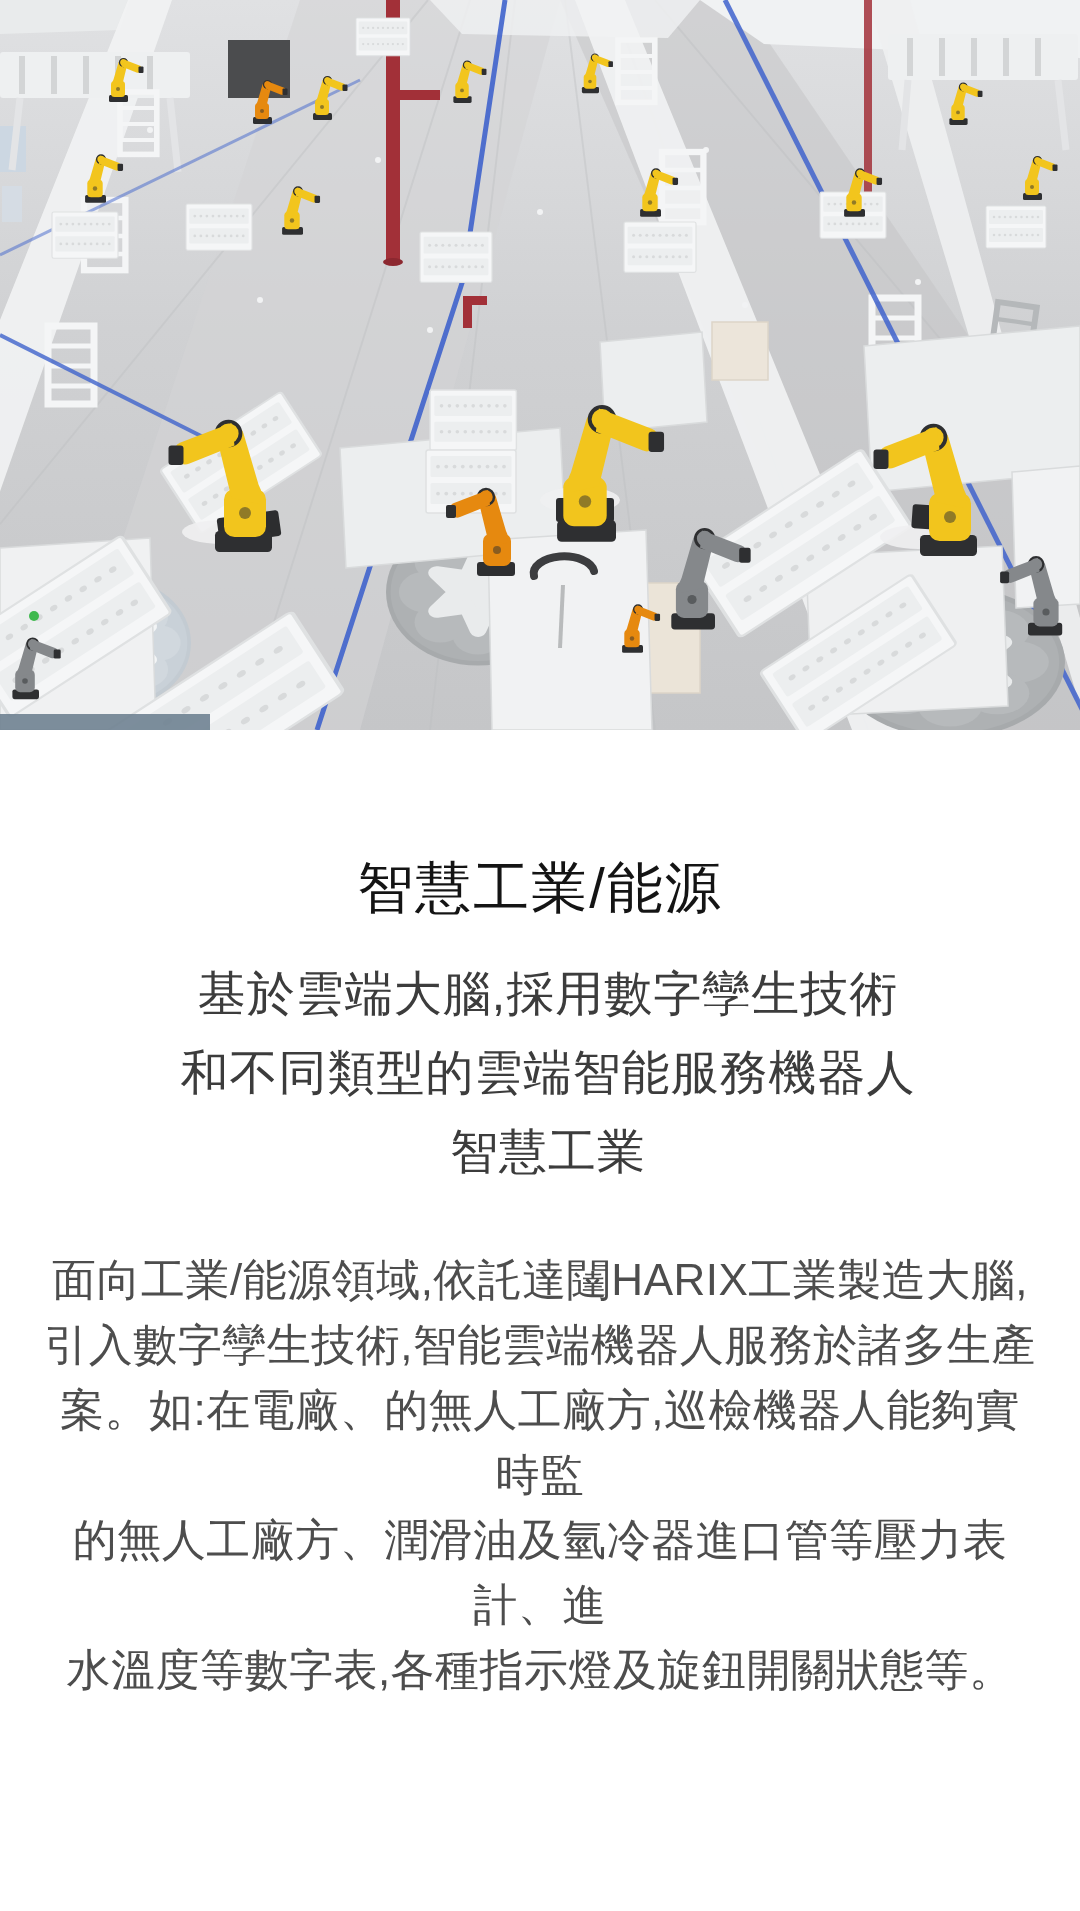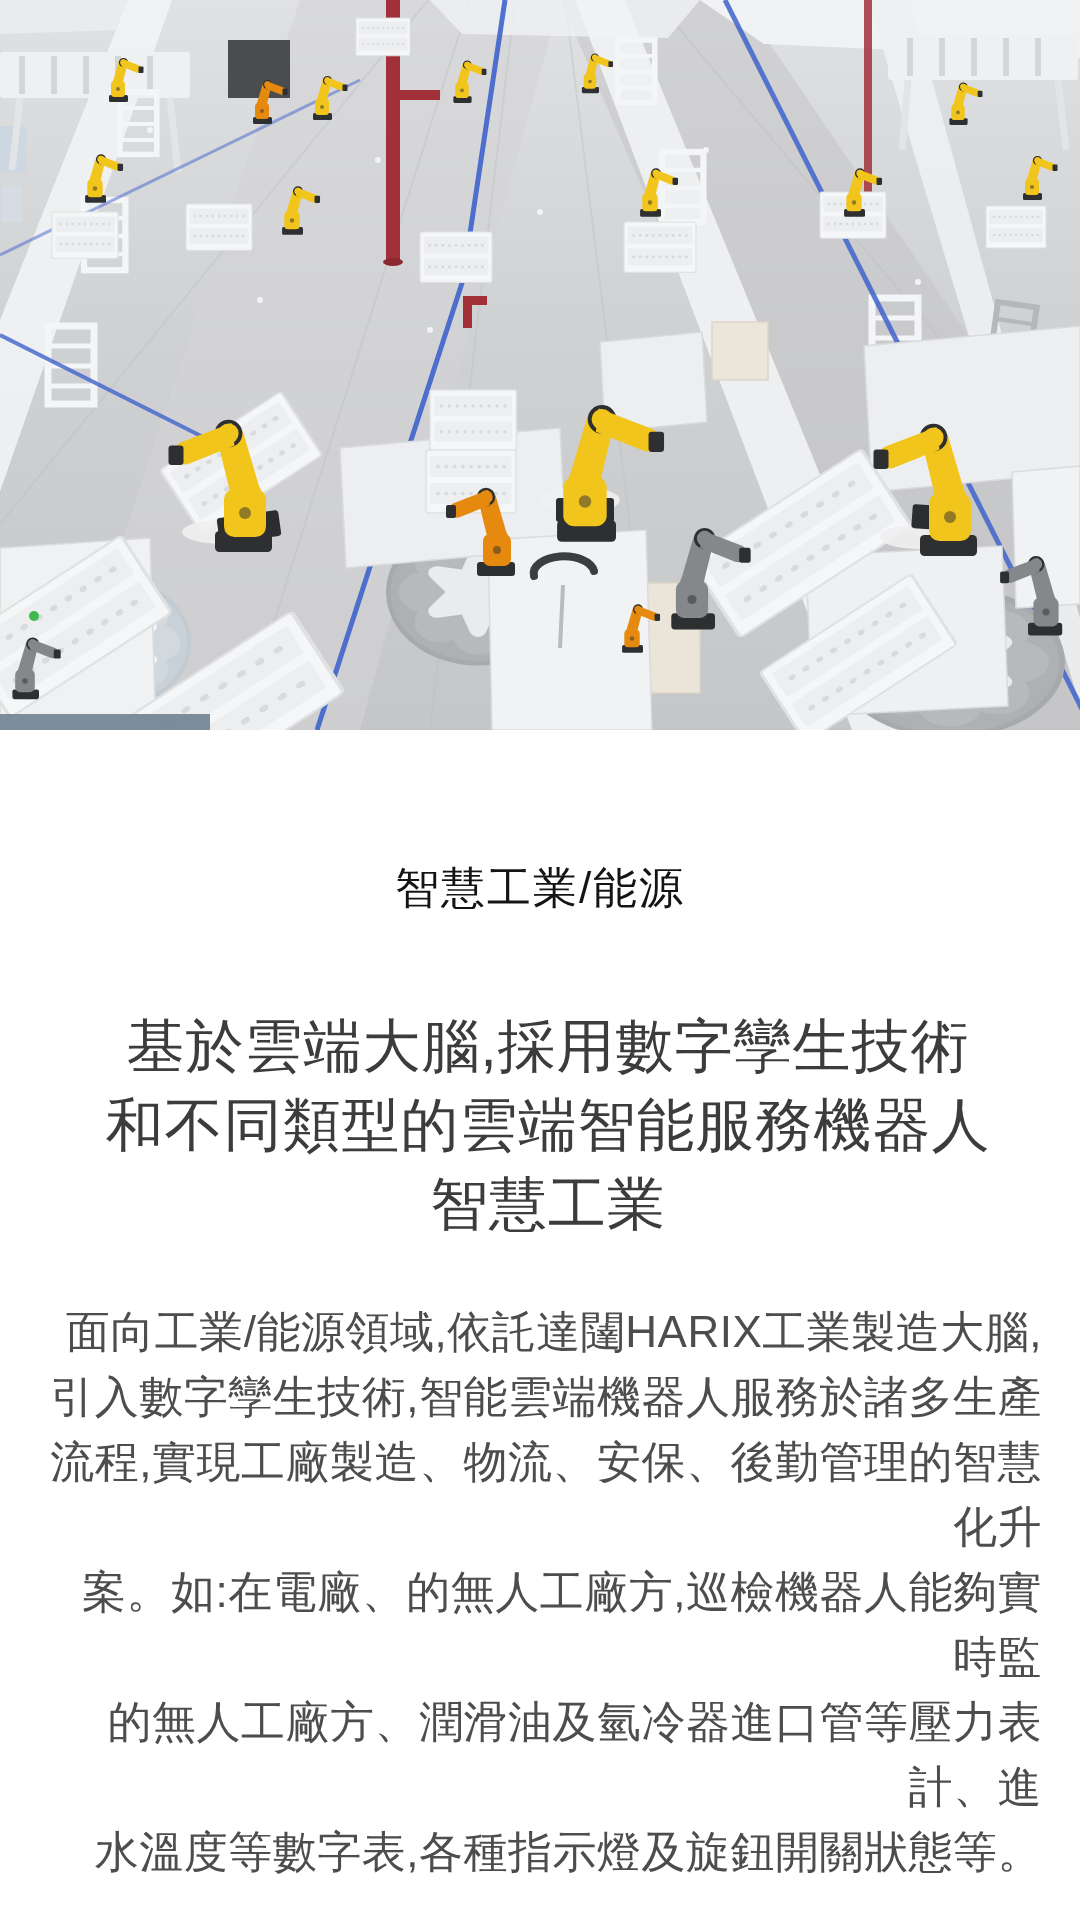--- a/index.html
+++ b/index.html
@@ -5,36 +5,36 @@
   html,body{margin:0;padding:0;background:#ffffff;}
   .page{
     width:1080px;height:1911px;margin:0 auto;background:#ffffff;
     overflow:hidden;position:relative;
     font-family:"Liberation Sans","DejaVu Sans",sans-serif;
   }
   .hero{margin:0;width:1080px;height:730px;display:block;overflow:hidden;}
   .hero svg{display:block;}
   .text-section{padding-top:120px;text-align:center;}
   .title{
-    margin:0 0 80px 0;
-    font-size:44px;line-height:76px;font-weight:500;
+    margin:0 0 28px 0;
+    font-size:56px;line-height:76px;font-weight:500;
     letter-spacing:2px;color:var(--title-color,#141414);
   }
   .subtitle{
     margin:0 0 56px 16px;font-weight:400;
-    font-size:58px;line-height:79px;
+    font-size:48px;line-height:79px;
     color:var(--subtitle-color,#3c3c3c);letter-spacing:1px;
   }
   .subtitle .sline{display:block;}
   .body-paragraph{
     margin:0 auto;width:1004px;
     font-size:44px;line-height:65px;font-weight:400;
     color:var(--body-color,#4d4d4d);letter-spacing:0.5px;
   }
-  .body-paragraph .bline{display:block;text-align:right;}
+  .body-paragraph .bline{display:block;text-align:center;}
 </style>
 </head>
 <body>
 
 <div class="page">
 
   <figure class="hero">
     <svg width="1080" height="730" viewBox="0 0 1080 730" xmlns="http://www.w3.org/2000/svg">
       <defs>
         <linearGradient id="floorGrad" x1="0" y1="0" x2="0" y2="1">
@@ -282,19 +282,18 @@
 
     <h2 class="subtitle">
       <span class="sline">基於雲端大腦,採用數字孿生技術</span>
       <span class="sline">和不同類型的雲端智能服務機器人</span>
       <span class="sline">智慧工業</span>
     </h2>
 
     <p class="body-paragraph">
       <span class="bline">面向工業/能源領域,依託達闥HARIX工業製造大腦,</span>
       <span class="bline">引入數字孿生技術,智能雲端機器人服務於諸多生產</span>
-      <span class="bline">流程,實現工廠製造、物流、安保、後勤管理的智慧化升</span>
       <span class="bline">案。如:在電廠、的無人工廠方,巡檢機器人能夠實時監</span>
       <span class="bline">的無人工廠方、潤滑油及氫冷器進口管等壓力表計、進</span>
       <span class="bline">水溫度等數字表,各種指示燈及旋鈕開關狀態等。</span>
     </p>
   </section>
 </div>
 
 </body></html>

